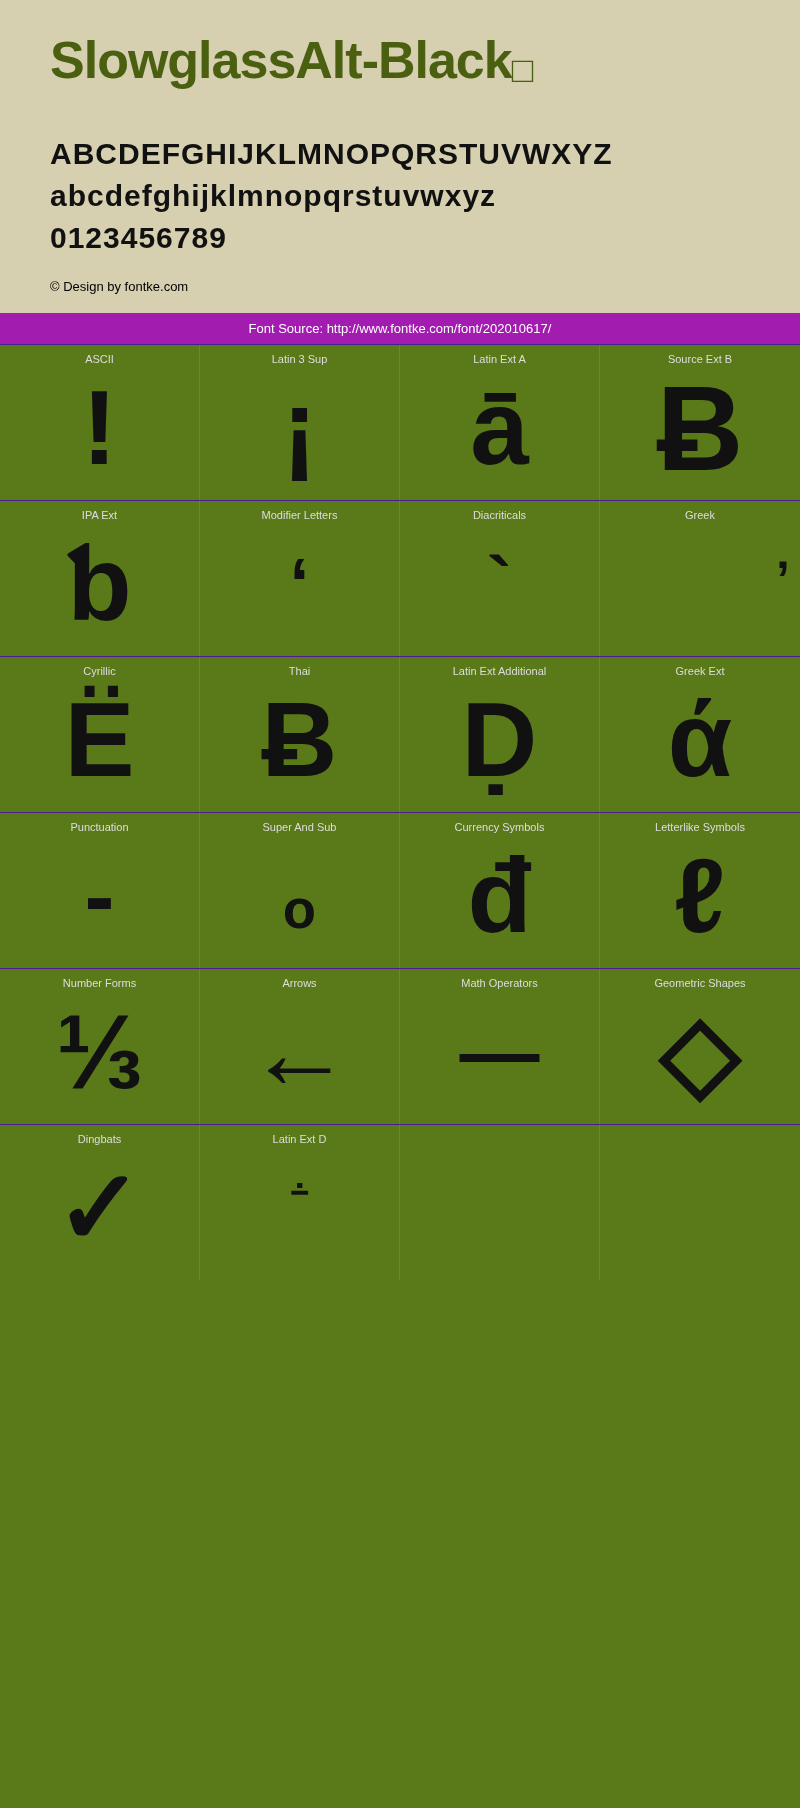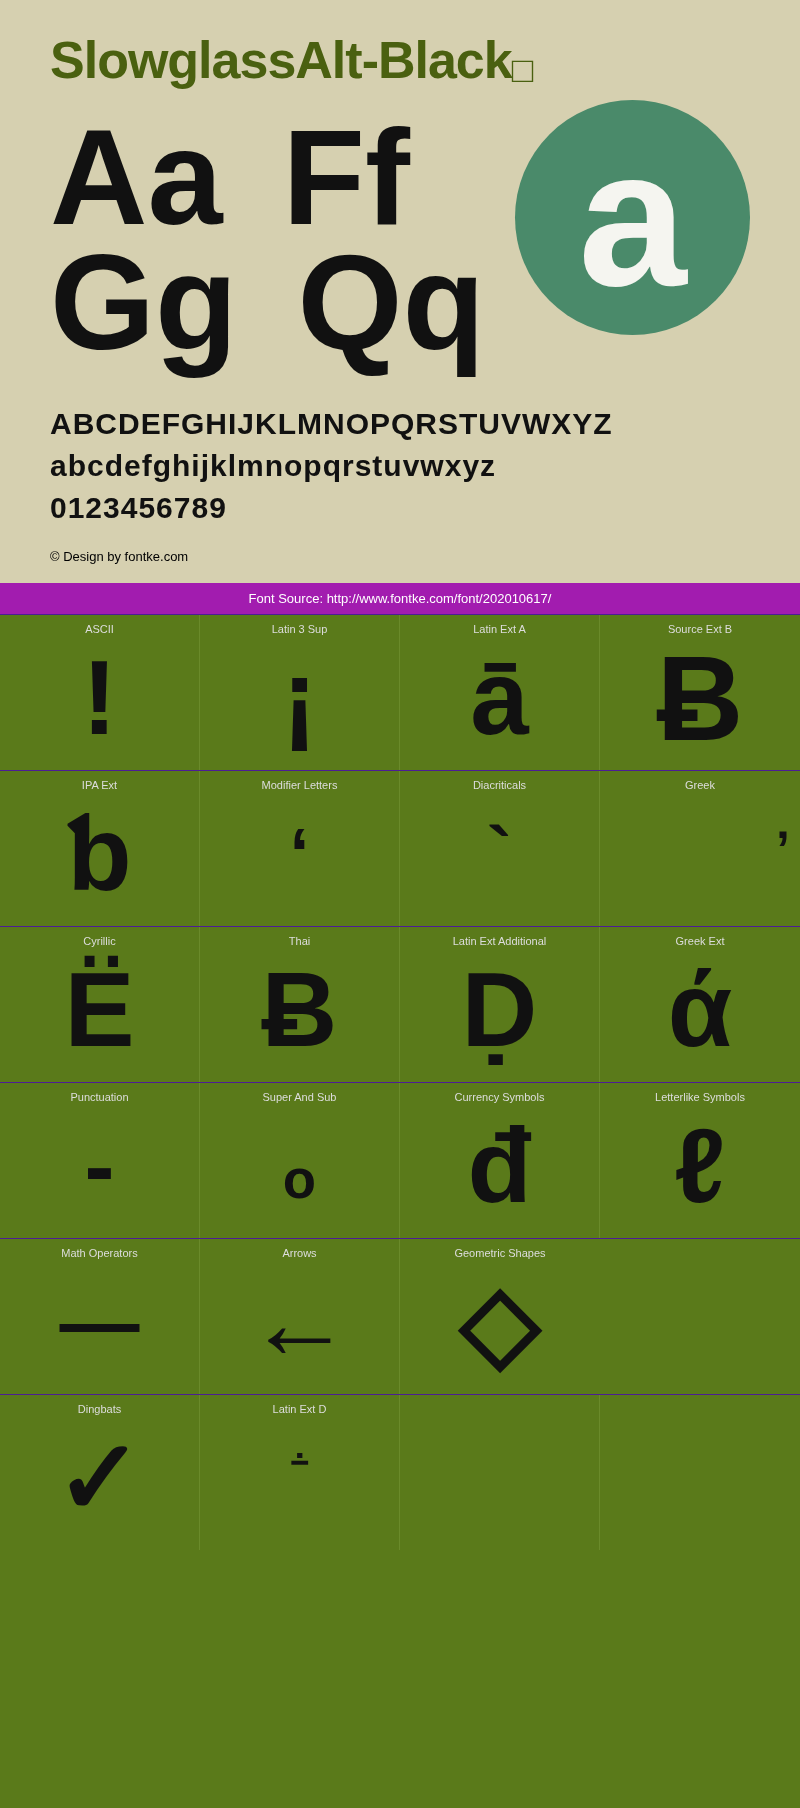--- a/index.html
+++ b/index.html
@@ -103,37 +103,20 @@
 <body>
 
 <div class="top-bg">
   <div style="padding: 30px 50px 0 50px;">
 
     <div class="title-box">
       <h1 class="font-title">SlowglassAlt-Black</h1>
       <span style="font-size:36px; color:#4a6010; font-weight:900;">□</span>
     </div>
 
-    <div style="position:relative; height:270px; margin-bottom:5px;">
-
-      <div style="position:absolute; left:0; top:0;">
-        <div style="display:flex; gap:60px; align-items:flex-end; margin-bottom:0;">
-          <span style="font-size:135px; font-weight:900; color:#111; line-height:1;">Aa</span>
-          <span style="font-size:135px; font-weight:900; color:#111; line-height:1;">Ff</span>
-        </div>
-        <div style="display:flex; gap:60px; align-items:flex-end; margin-top:-10px;">
-          <span style="font-size:135px; font-weight:900; color:#111; line-height:1;">Gg</span>
-          <span style="font-size:135px; font-weight:900; color:#111; line-height:1;">Qq</span>
-        </div>
-      </div>
-
-      <div style="position:absolute; right:0; top:-10px; width:235px; height:235px; background:#4a8a6a; border-radius:50%; display:flex; align-items:center; justify-content:center;">
-        <span style="font-size:195px; font-weight:900; color:#f5f5f0; line-height:1;">a</span>
-      </div>
-    </div>
 
     <div class="alphabet-section">
       <div class="alphabet-line">ABCDEFGHIJKLMNOPQRSTUVWXYZ</div>
       <div class="alphabet-line">abcdefghijklmnopqrstuvwxyz</div>
       <div class="alphabet-line">0123456789</div>
     </div>
 
     <div class="credit">© Design by fontke.com</div>
   </div>
 
@@ -216,28 +199,32 @@
       <div class="sc-char">đ</div>
     </div>
     <div class="showcase-cell">
       <div class="sc-label">Letterlike Symbols</div>
       <div class="sc-char">ℓ</div>
     </div>
   </div>
 
   <div class="showcase-row">
     <div class="showcase-cell">
+      <div class="sc-label">Number Forms</div>
+      <div class="sc-char">⅓</div>
+    </div>
+    <div class="showcase-cell">
+      <div class="sc-label">Arrows</div>
+      <div class="sc-char">←</div>
+    </div>
+    <div class="showcase-cell">
       <div class="sc-label">Math Operators</div>
       <div class="sc-char" style="font-size:80px;">—</div>
     </div>
     <div class="showcase-cell">
-      <div class="sc-label">Arrows</div>
-      <div class="sc-char">←</div>
-    </div>
-    <div class="showcase-cell">
       <div class="sc-label">Geometric Shapes</div>
       <div class="sc-char">◇</div>
     </div>
   </div>
 
   <div class="showcase-row">
     <div class="showcase-cell">
       <div class="sc-label">Dingbats</div>
       <div class="sc-char">✓</div>
     </div>

